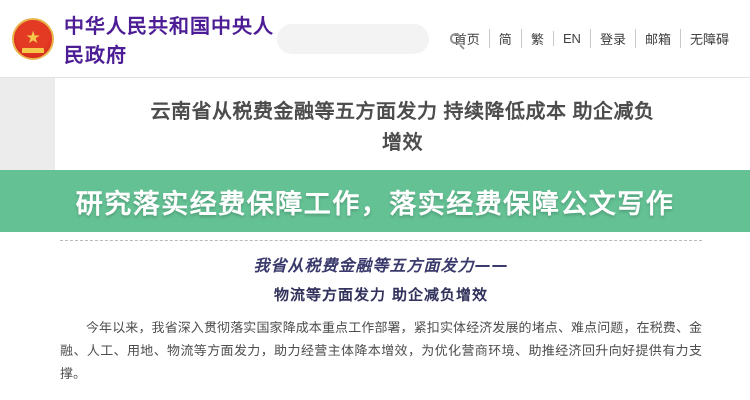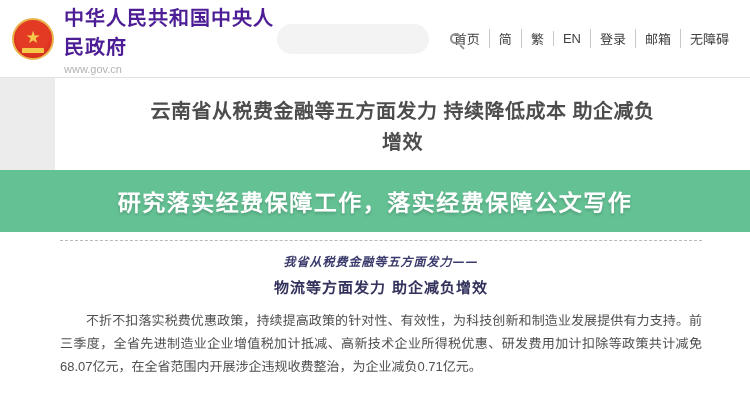--- a/index.html
+++ b/index.html
@@ -35,45 +35,44 @@
 
   
   .title-band { background:#ececec; height:92px; padding-left:55px; }
   .title-card { background:#fff; height:100%; padding:18px 24px 0; }
   .article-title { text-align:center; font-size:20px; font-weight:700;
                    color:#4d4d4d; line-height:31px; letter-spacing:0.5px; }
 
   
   .banner { height:62px; background:#64c194; display:flex; align-items:center;
             justify-content:center; }
-  .banner-text { color:#fff; font-size:23px; font-weight:700; letter-spacing:1.5px;
+  .banner-text { color:#fff; font-size:27px; font-weight:700; letter-spacing:1.5px;
             text-shadow:0 2px 3px rgba(0,0,0,0.18); }
 
   
   .content { background:#fff; height:168px; padding:8px 48px 0 60px; }
   .dash-rule { border-top:1px dashed #b9b9b9; height:0; }
   .quote { text-align:center; margin-top:11px; }
   .quote-intro { font-family:"DejaVu Serif","Liberation Serif",serif; font-style:italic;
-                 font-weight:700; font-size:12px; color:#3a3a6c; letter-spacing:1px; }
+                 font-weight:700; font-size:16px; color:#3a3a6c; letter-spacing:1px; }
   .quote-title { font-family:"DejaVu Serif","Liberation Serif",serif; font-weight:700;
                  font-size:15px; color:#32325c; margin-top:7px; letter-spacing:1px; }
   .content p { font-size:13px; color:#4f4f4f; line-height:23px; text-indent:2em;
                text-align:justify; margin-top:12px; }
 </style>
 </head>
 <body>
 
 <div class="header">
   <div class="emblem">
     <span class="star">★</span>
     <span class="gate"></span>
   </div>
   <div class="site-block">
     <div class="site-title">中华人民共和国中央人民政府</div>
-    <div class="site-url">www.gov.cn</div>
   </div>
   <div class="spacer"></div>
   <div class="search">
     <input type="text" style="">
     <span class="mag"></span>
   </div>
   <div class="nav">
     <span>首页</span>
     <span>简</span>
     <span>繁</span>
@@ -96,14 +95,15 @@
 <div class="banner">
   <div class="banner-text">研究落实经费保障工作，落实经费保障公文写作</div>
 </div>
 
 <div class="content">
   <div class="dash-rule"></div>
   <div class="quote">
     <div class="quote-intro">我省从税费金融等五方面发力——</div>
     <div class="quote-title">物流等方面发力 助企减负增效</div>
   </div>
+  <p>今年以来，我省深入贯彻落实国家降成本重点工作部署，紧扣实体经济发展的堵点、难点问题，在税费、金融、人工、用地、物流等方面发力，助力经营主体降本增效，为优化营商环境、助推经济回升向好提供有力支撑。</p>
   <p>不折不扣落实税费优惠政策，持续提高政策的针对性、有效性，为科技创新和制造业发展提供有力支持。前三季度，全省先进制造业企业增值税加计抵减、高新技术企业所得税优惠、研发费用加计扣除等政策共计减免68.07亿元，在全省范围内开展涉企违规收费整治，为企业减负0.71亿元。</p>
 </div>
 
 </body></html>

